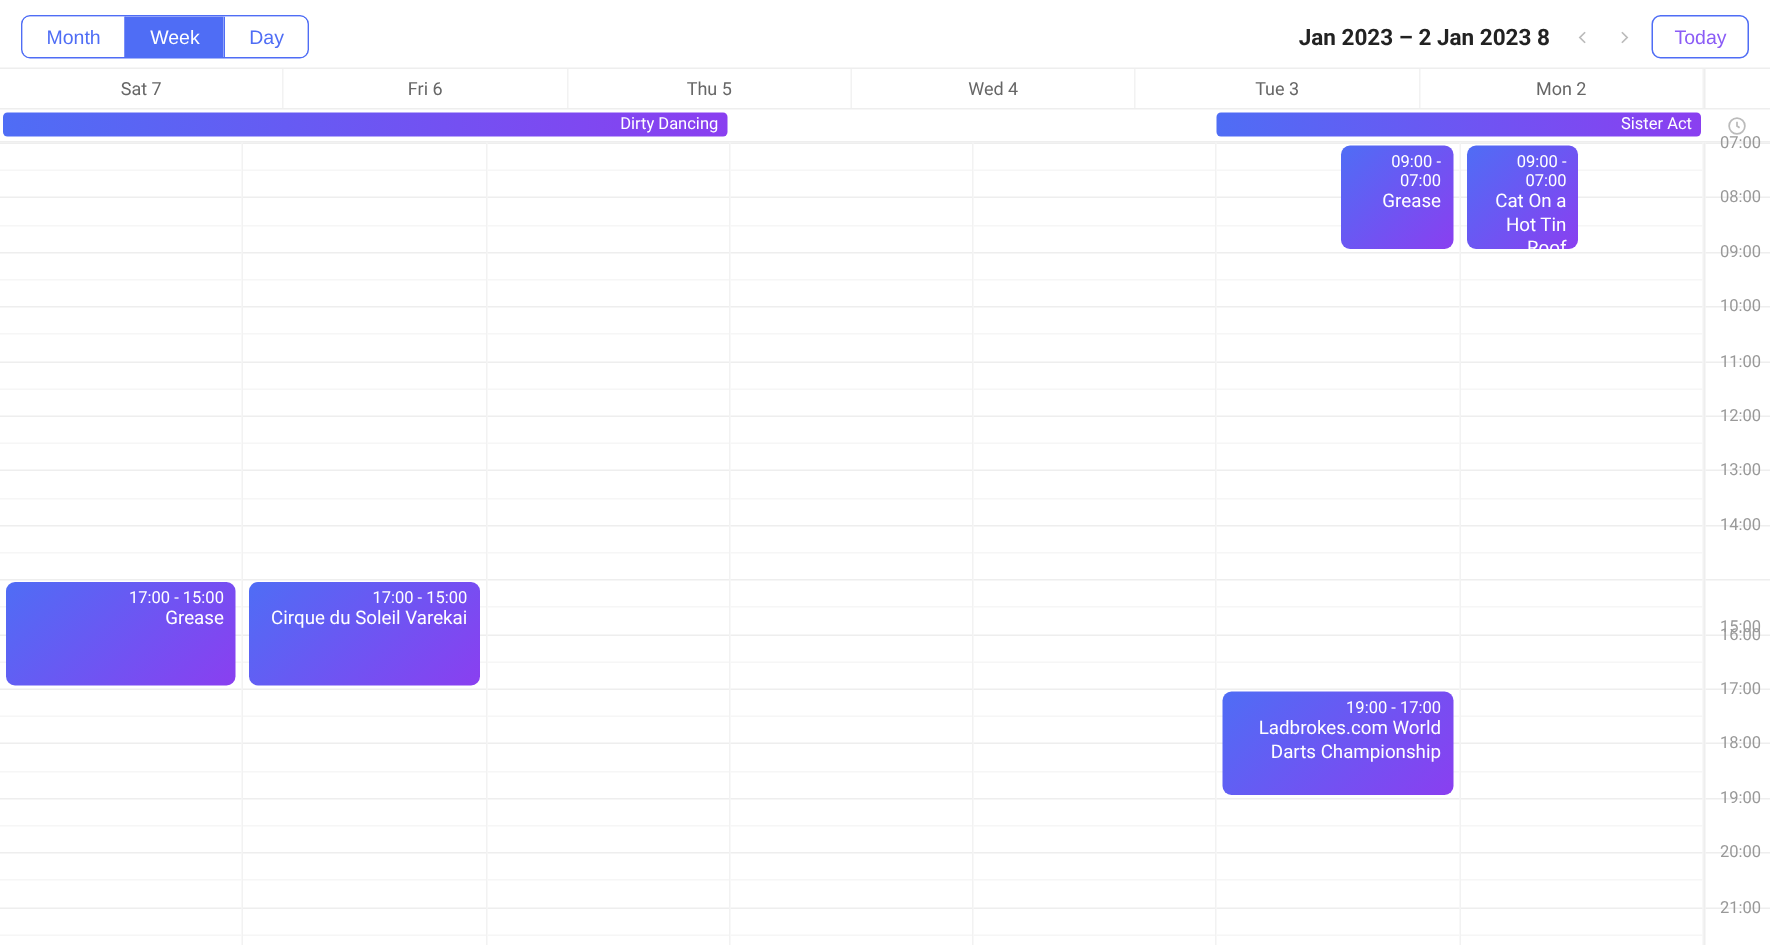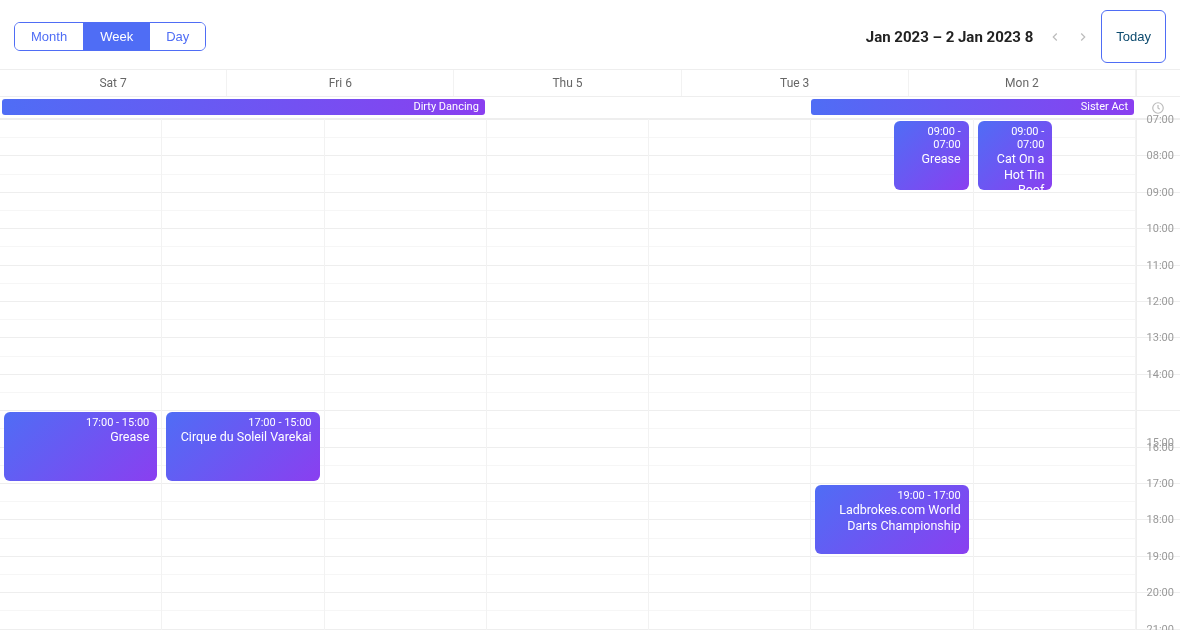--- a/index.html
+++ b/index.html
@@ -51,24 +51,24 @@
   .nav-arrow {
     width: 20px; height: 20px;
     display: inline-flex; align-items: center; justify-content: center;
     color: #bbb;
     cursor: pointer;
     font-size: 14px;
     user-select: none;
   }
   .today-btn {
     border: 1px solid #4f6df5;
-    color: #0c4a6e;
+    color: #8b5cf6;
     background: #fff;
     border-radius: 6px;
-    padding: 18px 14px;
+    padding: 6px 14px;
     font-size: 13px;
     cursor: pointer;
   }
 
   .calendar {
     position: relative;
     width: 100%;
   }
   .day-header-row {
     display: flex;
@@ -186,20 +186,21 @@
     <button class="today-btn">Today</button>
   </div>
 </div>
 
 <div class="calendar">
   <div class="day-header-row" id="day-header-row">
 
       <div class="day-header">Sat 7</div>
       <div class="day-header">Fri 6</div>
       <div class="day-header">Thu 5</div>
+      <div class="day-header">Wed 4</div>
       <div class="day-header">Tue 3</div>
       <div class="day-header">Mon 2</div>
       <div class="time-gutter-header"></div>
   </div>
 
   <div class="allday-row" id="allday-row">
 
   <div class="allday-cell"></div>
       <div class="allday-cell"></div>
       <div class="allday-cell"></div>

